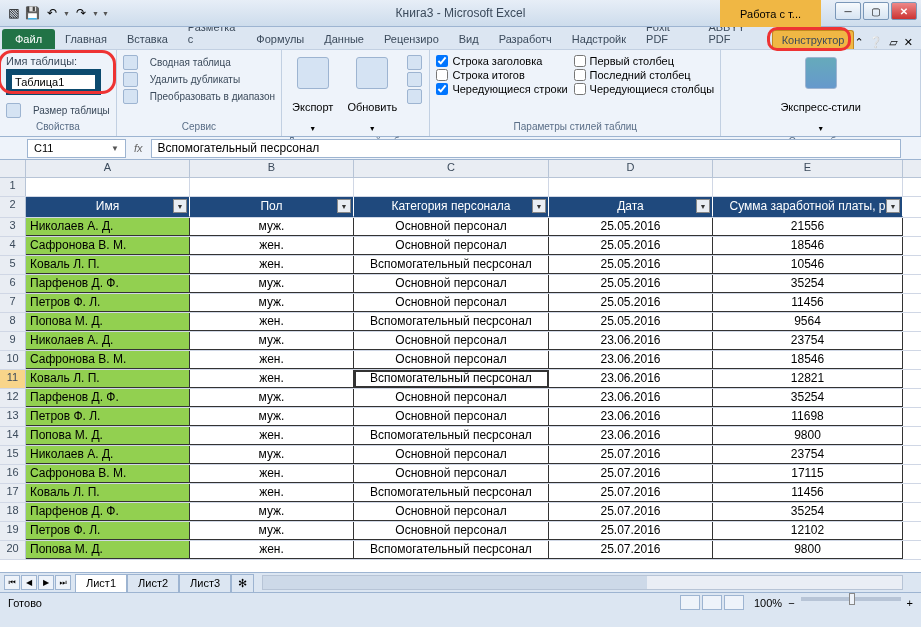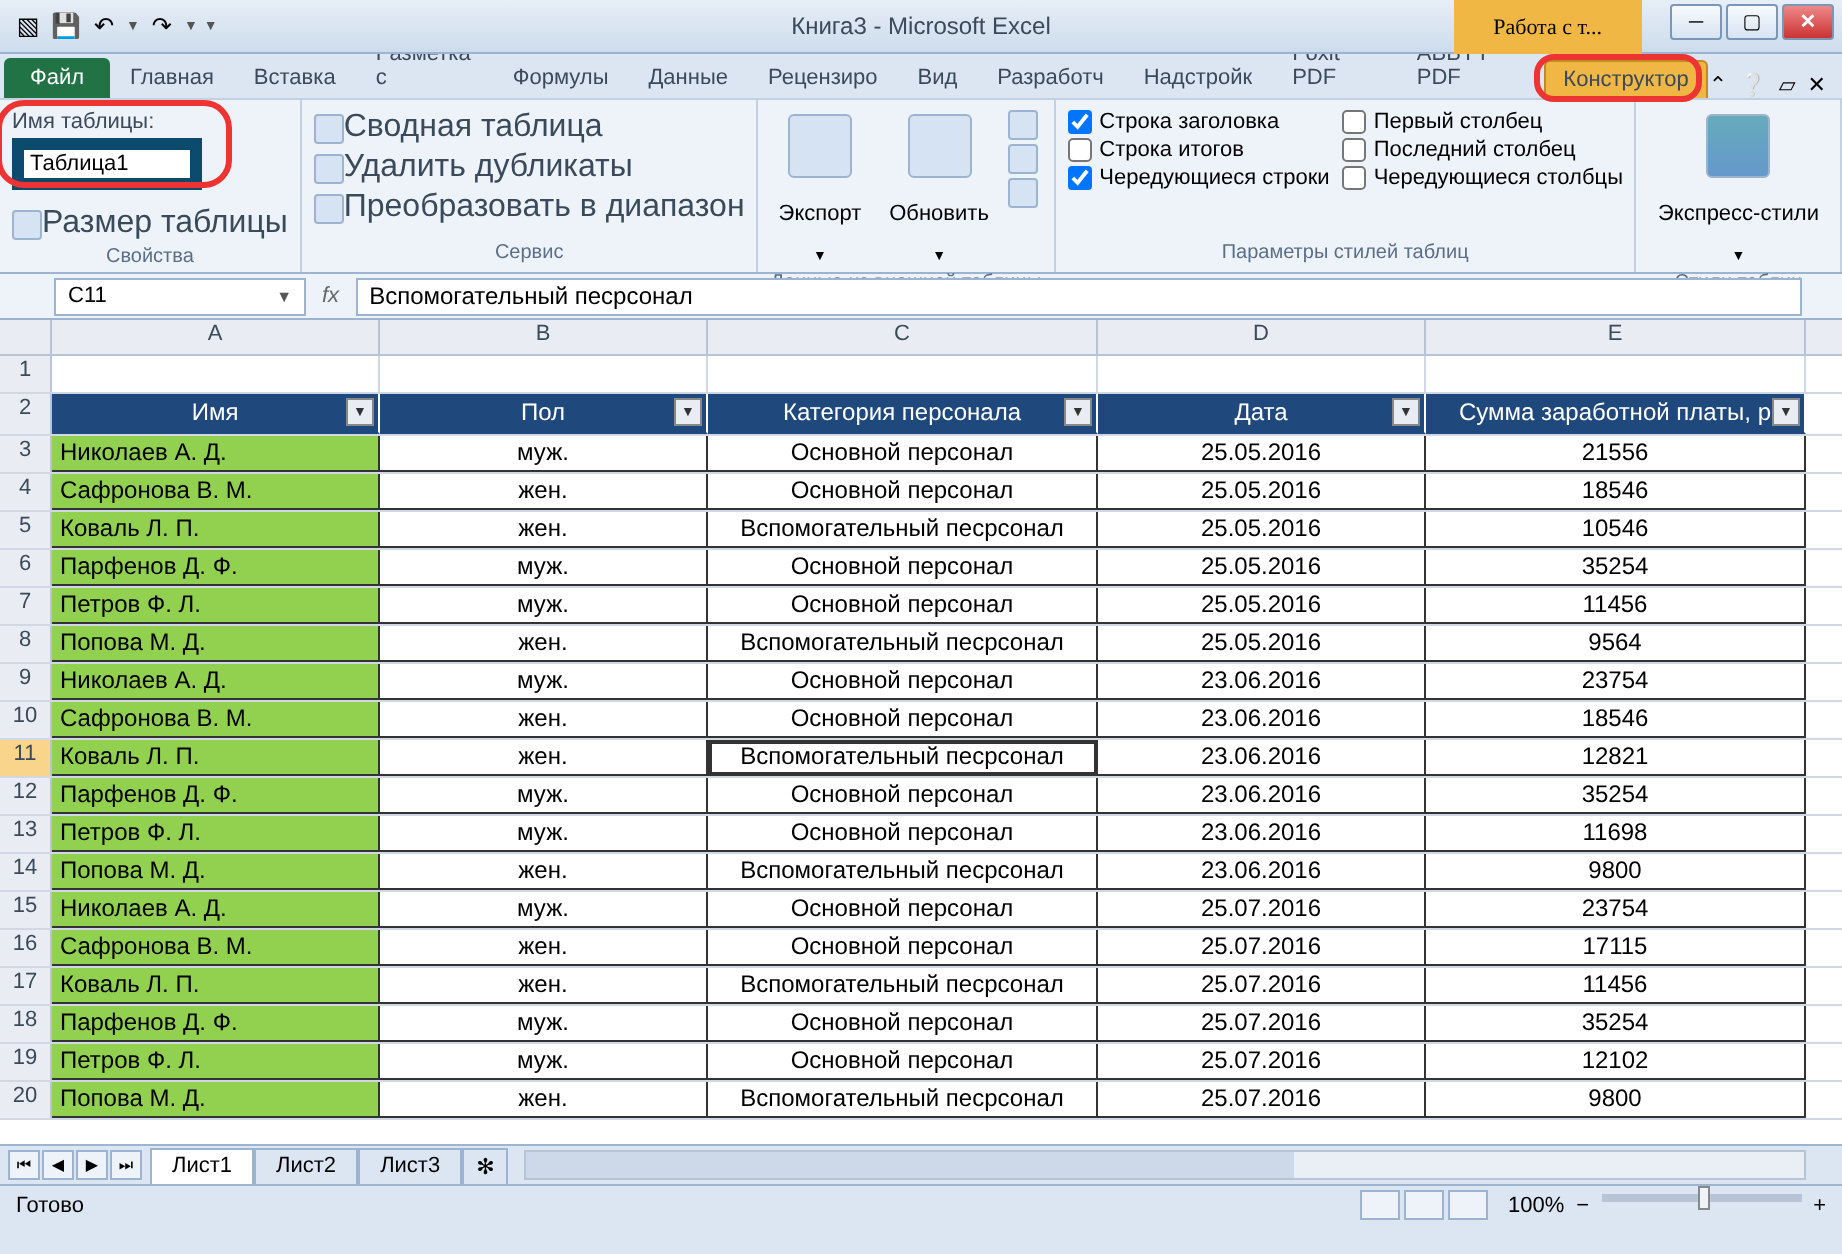--- a/index.html
+++ b/index.html
@@ -4,56 +4,56 @@
 <style>
 * { box-sizing: border-box; margin: 0; padding: 0; font-family: 'Segoe UI', Tahoma, sans-serif; }
 body { width: 921px; height: 627px; overflow: hidden; background: #dce6f2; position: relative; }
 
 
 .titlebar { height: 27px; background: linear-gradient(#e7eef7, #cddcec); display: flex; align-items: center; border-bottom: 1px solid #9db4d1; position: relative; }
 .qat { display: flex; align-items: center; padding-left: 6px; gap: 3px; }
 .qat .icon { width: 16px; height: 16px; display: flex; align-items: center; justify-content: center; font-size: 12px; cursor: pointer; }
 .qat .dropdown-arrow { font-size: 7px; color: #555; }
 .title { position: absolute; left: 50%; transform: translateX(-50%); font-size: 12px; color: #3b4a5b; }
-.tooltab { position: absolute; right: 100px; top: 0; height: 27px; background: #f0b744; padding: 0 20px; display: flex; align-items: center; font-size: 11px; font-family: Liberation Serif, serif; }
+.tooltab { position: absolute; right: 100px; top: 0; height: 27px; background: #f0b744; padding: 0 20px; display: flex; align-items: center; font-size: 11px; }
 .winbtns { position: absolute; right: 4px; top: 2px; display: flex; gap: 2px; }
 .winbtns div { width: 26px; height: 18px; border: 1px solid #7a97b8; border-radius: 2px; background: linear-gradient(#f7fafd, #d7e4f2); display: flex; align-items: center; justify-content: center; font-size: 10px; cursor: pointer; }
 .winbtns .close { background: linear-gradient(#e88, #c33); color: #fff; font-weight: bold; }
 
 
 .ribbontabs { height: 22px; background: #dce6f2; display: flex; align-items: flex-end; padding-left: 2px; }
 .ribbontabs .tab { padding: 3px 9px; font-size: 11px; color: #3b4a5b; cursor: pointer; border: 1px solid transparent; }
 .ribbontabs .file { background: #217346; color: #fff; border-radius: 3px 3px 0 0; padding: 3px 12px; }
 .ribbontabs .active { background: #f0b744; border: 1px solid #c28a1f; border-bottom: none; border-radius: 3px 3px 0 0; }
 .ribbontabs .help { margin-left: auto; display: flex; gap: 6px; padding-right: 8px; }
 .ribbontabs .help span { font-size: 11px; cursor: pointer; }
 
 
 .ribbon { height: 88px; background: #eef3fa; border-top: 1px solid #c2d0e2; border-bottom: 1px solid #9db4d1; display: flex; }
 .group { border-right: 1px solid #c2d0e2; padding: 2px 6px; display: flex; flex-direction: column; justify-content: space-between; height: 100%; }
 .group-label { font-size: 10px; color: #5a6e87; text-align: center; padding: 2px 0; }
 .group-content { flex: 1; display: flex; gap: 6px; align-items: flex-start; padding-top: 3px; }
 .vstack { display: flex; flex-direction: column; gap: 2px; justify-content: space-between; }
-.ritem { display: flex; align-items: center; gap: 0; font-size: 16px; color: #3b4a5b; cursor: pointer; white-space: nowrap; }
+.ritem { display: flex; align-items: center; gap: 12px; font-size: 10px; color: #3b4a5b; cursor: pointer; white-space: nowrap; }
 .ritem .ic { width: 15px; height: 15px; background: #d5e3f3; border: 1px solid #9db4d1; border-radius: 2px; }
 .bigbtn { display: flex; flex-direction: column; align-items: center; gap: 12px; font-size: 11px; cursor: pointer; padding: 2px 4px; }
 .bigbtn .ic { width: 32px; height: 32px; background: #d5e3f3; border: 1px solid #9db4d1; border-radius: 3px; }
 .chk { display: flex; align-items: center; gap: 4px; font-size: 11px; }
 .chk input { width: 12px; height: 12px; }
 
 .tname-box { position: relative; }
 .tname-label { font-size: 11px; color: #3b4a5b; }
 .tname-input { width: 95px; font-size: 11px; border: 6px solid #0c4a6e; padding: 1px 3px; background: #fff; }
 .red-circle { position: absolute; border: 3px solid #e33; border-radius: 14px; pointer-events: none; }
 .rc-name { top: -5px; left: -8px; width: 118px; height: 44px; }
 .rc-tab { border-radius: 10px; }
 
 
 .fbar { height: 23px; background: #eef3fa; border-bottom: 1px solid #9db4d1; display: flex; align-items: center; }
-.namebox { width: 126px; height: 19px; border: 1px solid #9db4d1; background: #fff; font-size: 11px; padding: 1px 6px; margin-left: 27px; display: flex; align-items: center; justify-content: space-between; }
+.namebox { width: 99px; height: 19px; border: 1px solid #9db4d1; background: #fff; font-size: 11px; padding: 1px 6px; margin-left: 27px; display: flex; align-items: center; justify-content: space-between; }
 .namebox .dd { font-size: 8px; color: #555; }
 .fx { margin: 0 8px; font-size: 11px; font-style: italic; color: #666; }
 .finput { flex: 1; height: 19px; border: 1px solid #9db4d1; background: #fff; font-size: 12px; padding: 1px 6px; margin-right: 20px; }
 
 
 .gridwrap { position: relative; height: 412px; overflow: hidden; background: #fff; }
 .colhdrs { height: 18px; display: flex; background: #e9edf3; border-bottom: 1px solid #b7c4d6; }
 .selall { width: 26px; border-right: 1px solid #b7c4d6; background: #e9edf3; }
 .colh { border-right: 1px solid #b7c4d6; font-size: 11px; text-align: center; color: #3b4a5b; padding-top: 1px; cursor: pointer; }
 .colA { width: 164px; } .colB { width: 164px; } .colC { width: 195px; } .colD { width: 164px; } .colE { width: 190px; }

